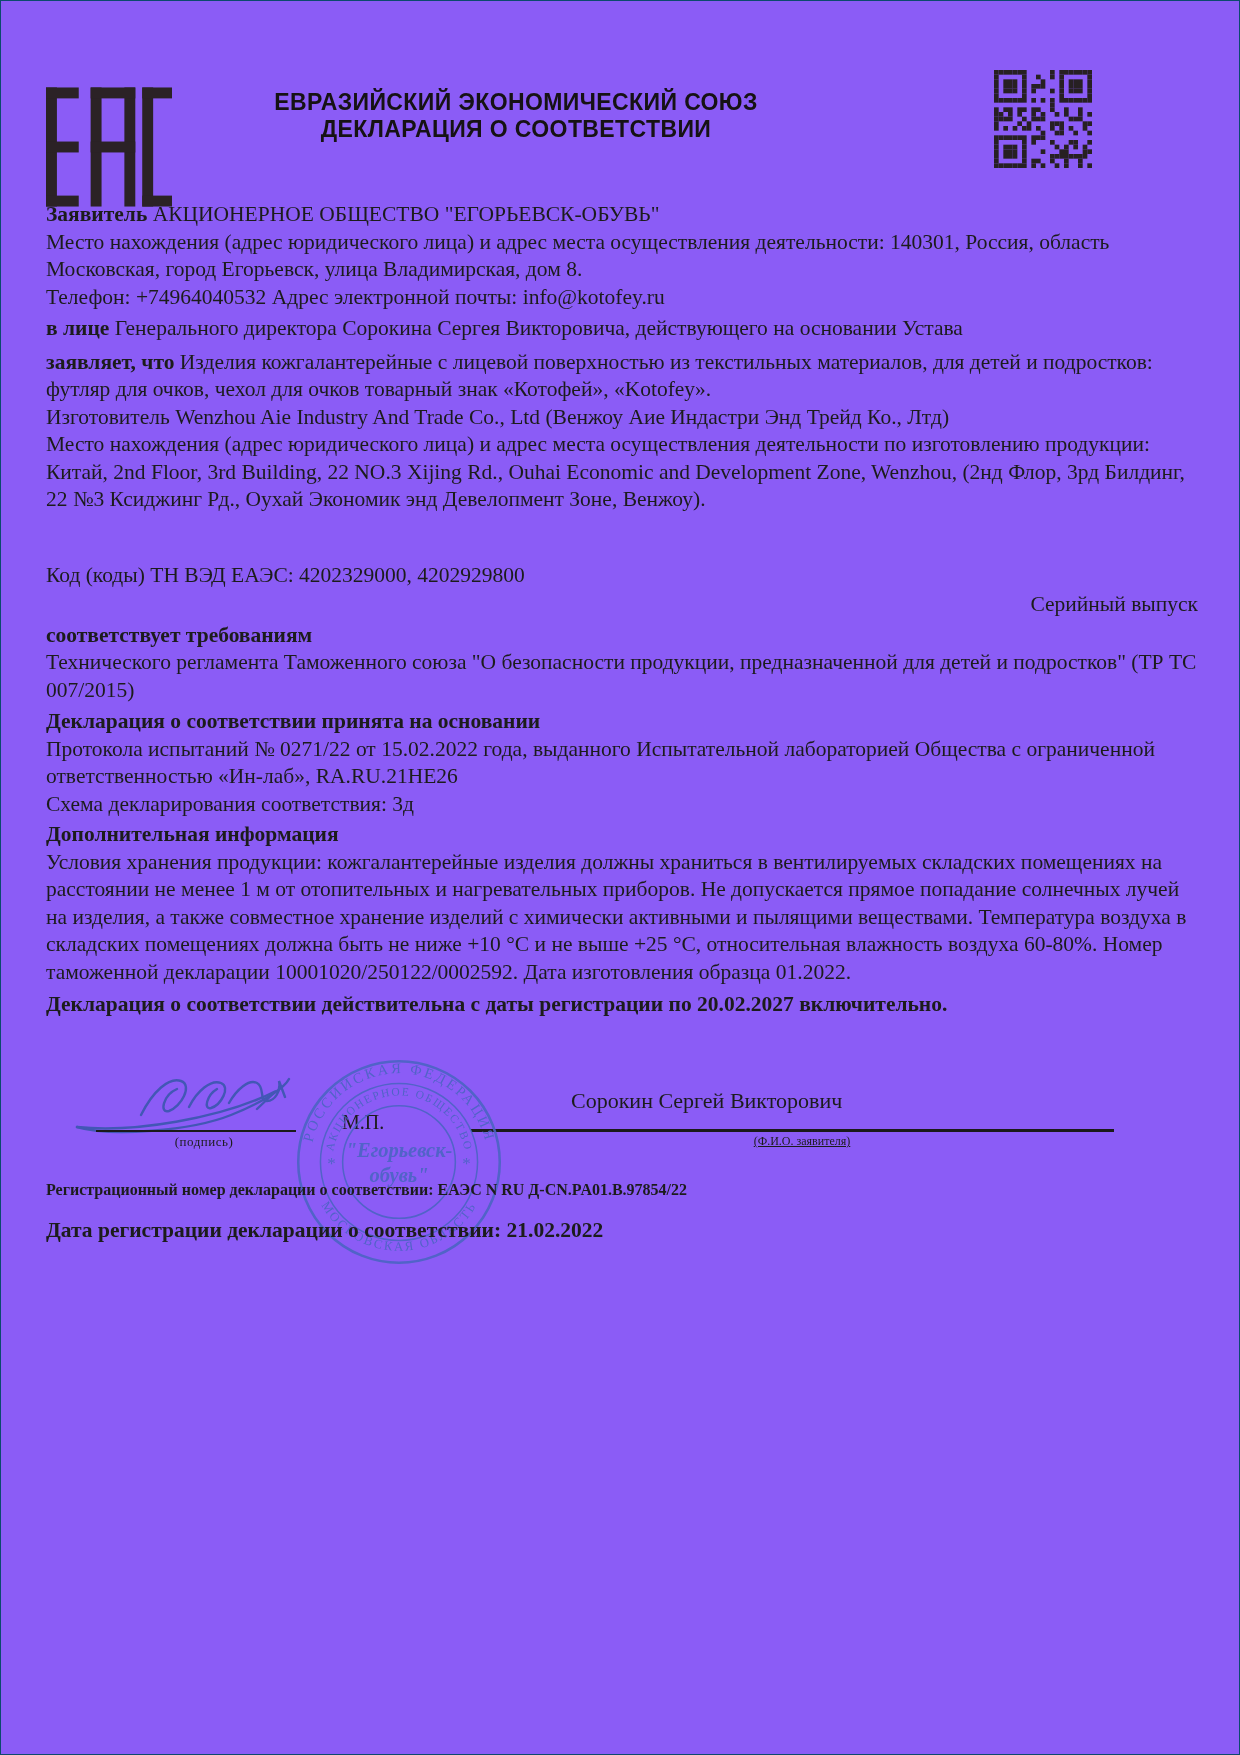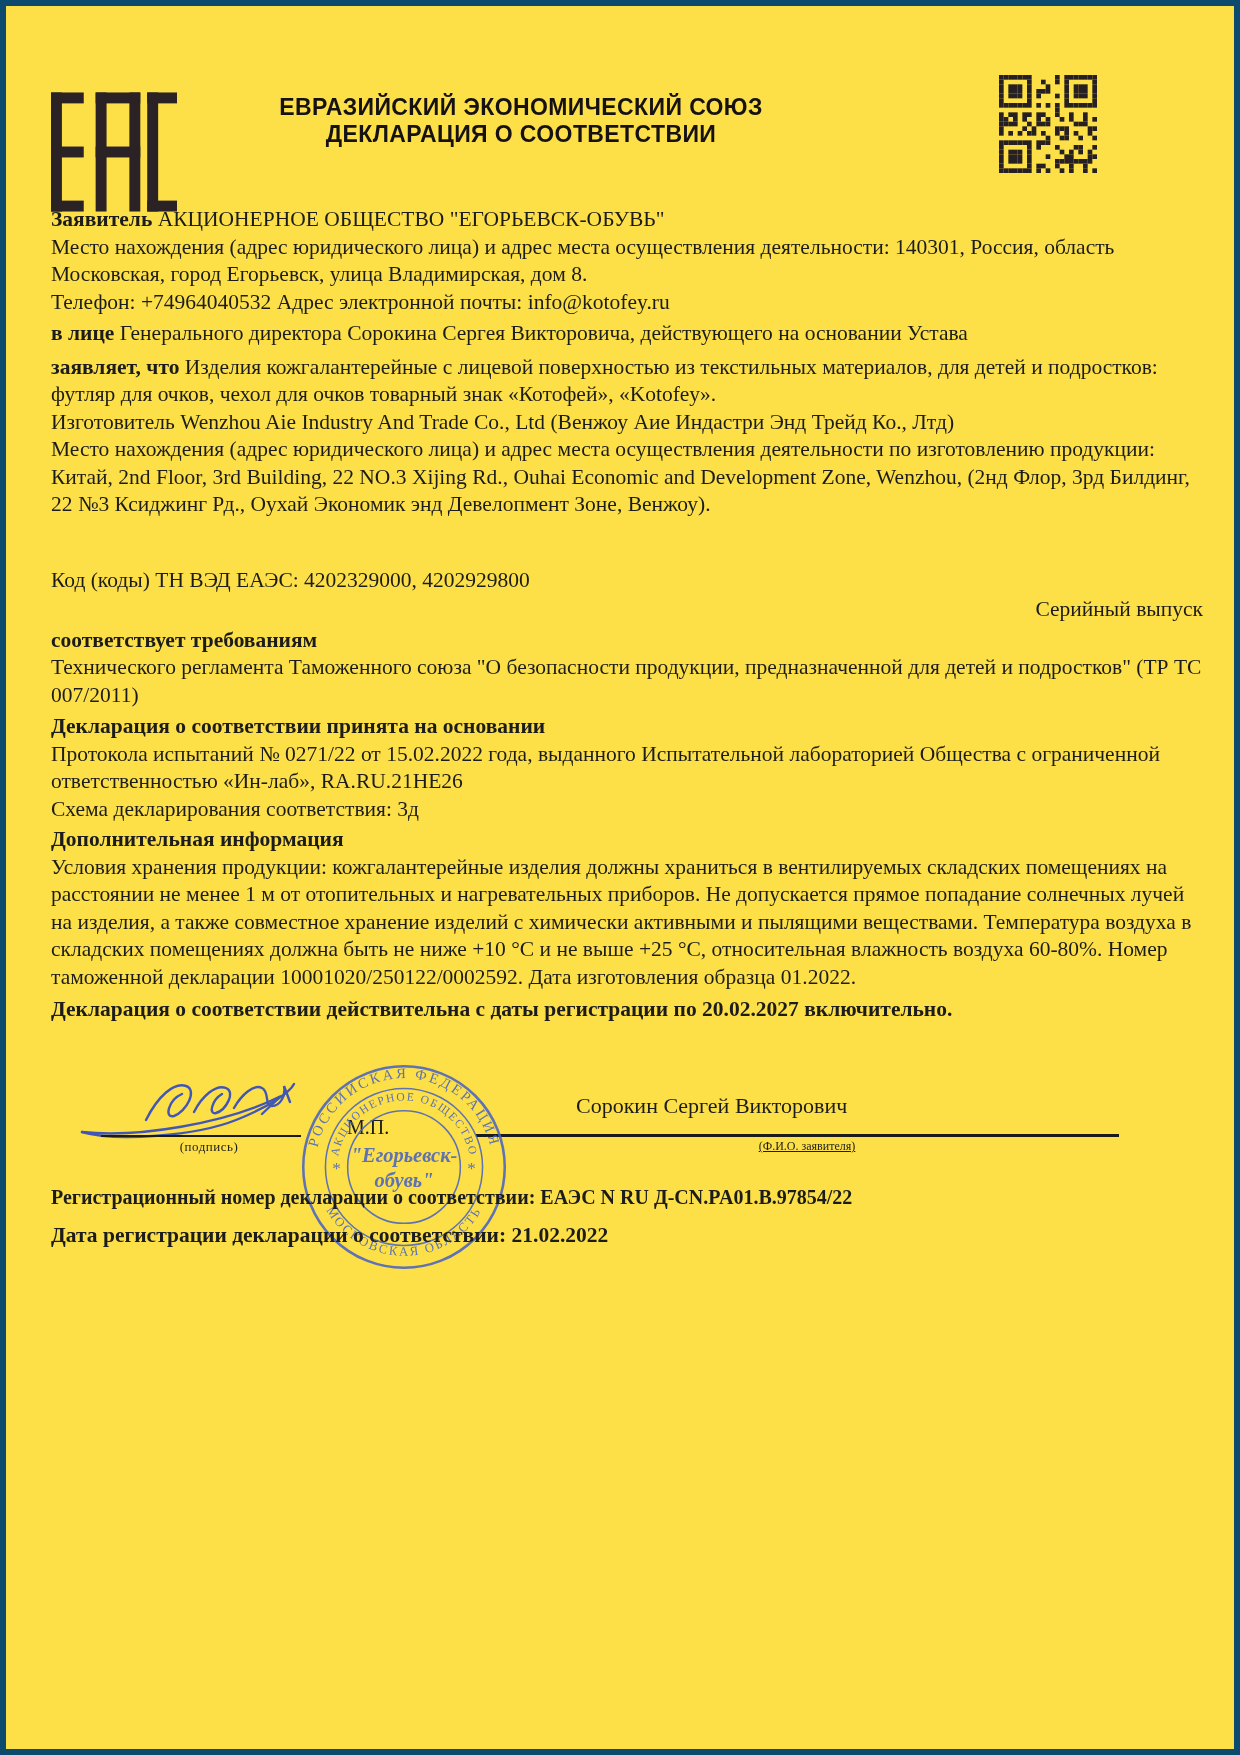--- a/index.html
+++ b/index.html
@@ -1,21 +1,21 @@
 <!DOCTYPE html>
 <html><head>
 <meta charset="utf-8">
 <style>
   html,body{margin:0;padding:0;background:#9a9a9a;}
   .page{
     position:relative;
     width:1240px;height:1755px;
     margin:0 auto;
-    background:#fde047;
-    border:6px solid #0c4a6e;
+    background:#8b5cf6;
+    border:1px solid #0c4a6e;
     box-sizing:border-box;
     font-family:"Liberation Serif", serif;
     color:#1c1c1c;
     overflow:hidden;
   }
   
   .eac-logo{position:absolute;left:45px;top:86px;}
   .doc-title{
     position:absolute;left:165px;top:88px;width:700px;
     text-align:center;
@@ -41,21 +41,21 @@
   
   .sig-svg{position:absolute;left:70px;top:1062px;width:235px;height:88px;}
   .line-left{position:absolute;left:95px;top:1129px;width:200px;height:2px;background:#1a1a1a;}
   .line-right{position:absolute;left:470px;top:1128px;width:643px;height:3px;background:#1a1a1a;}
   .mp{position:absolute;left:341px;top:1110px;font-size:20px;}
   .cap-sign{position:absolute;left:143px;top:1133px;width:120px;text-align:center;font-size:13px;letter-spacing:.5px;}
   .signer{position:absolute;left:570px;top:1087px;width:462px;font-size:22px;}
   .cap-fio{position:absolute;left:570px;top:1133px;width:462px;text-align:center;font-size:12px;text-decoration:underline;}
   .stamp-svg{position:absolute;left:276px;top:1050px;width:244px;height:222px;opacity:.88;}
   
-  .reg-line{position:absolute;left:45px;top:1180px;font-size:20px;font-weight:bold;}
+  .reg-line{position:absolute;left:45px;top:1180px;font-size:16px;font-weight:bold;}
   .date-line{position:absolute;left:45px;top:1217px;font-size:21.5px;font-weight:bold;}
 </style>
 </head>
 <body>
 
 <div class="page">
 
   <svg class="eac-logo" width="126" height="120" viewBox="0 0 127 120">
     <g fill="#2b2226">
       <rect x="0" y="0" width="11" height="120"></rect>
@@ -290,21 +290,21 @@
     <p>Телефон: +74964040532 Адрес электронной почты: info@kotofey.ru</p>
     <p class="m4"><b class="lead">в лице</b><span> Генерального директора Сорокина Сергея Викторовича, действующего на основании Устава</span></p>
 
     <p class="m6"><b class="lead">заявляет, что</b><span> Изделия кожгалантерейные с лицевой поверхностью из текстильных материалов, для детей и подростков: футляр для очков, чехол для очков товарный знак «Котофей», «Kotofey».</span></p>
     <p>Изготовитель Wenzhou Aie Industry And Trade Co., Ltd (Венжоу Аие Индастри Энд Трейд Ко., Лтд)</p>
     <p>Место нахождения (адрес юридического лица) и адрес места осуществления деятельности по изготовлению продукции: Китай, 2nd Floor, 3rd Building, 22 NO.3 Xijing Rd., Ouhai Economic and Development Zone, Wenzhou, (2нд Флор, 3рд Билдинг, 22 №3 Ксиджинг Рд., Оухай Экономик энд Девелопмент Зоне, Венжоу).</p>
 
     <p class="m48">Код (коды) ТН ВЭД ЕАЭС: 4202329000, 4202929800</p>
     <p class="m2">Серийный выпуск</p>
     <p class="m3 boldline">соответствует требованиям</p>
-    <p>Технического регламента Таможенного союза "О безопасности продукции, предназначенной для детей и подростков" (ТР ТС 007/2011)</p>
+    <p>Технического регламента Таможенного союза "О безопасности продукции, предназначенной для детей и подростков" (ТР ТС 007/2015)</p>
     <p class="m4 boldline">Декларация о соответствии принята на основании</p>
     <p>Протокола испытаний № 0271/22 от 15.02.2022 года, выданного Испытательной лабораторией Общества с ограниченной ответственностью «Ин-лаб», RA.RU.21HE26</p>
     <p>Схема декларирования соответствия: 3д</p>
     <p class="m3 boldline">Дополнительная информация</p>
     <p>Условия хранения продукции: кожгалантерейные изделия должны храниться в вентилируемых складских помещениях на расстоянии не менее 1 м от отопительных и нагревательных приборов. Не допускается прямое попадание солнечных лучей на изделия, а также совместное хранение изделий с химически активными и пылящими веществами. Температура воздуха в складских помещениях должна быть не ниже +10 °C и не выше +25 °C, относительная влажность воздуха 60-80%. Номер таможенной декларации 10001020/250122/0002592. Дата изготовления образца 01.2022.</p>
     <p class="m5 boldline">Декларация о соответствии действительна с даты регистрации по 20.02.2027 включительно.</p>
   </div>
 
   <svg class="sig-svg" viewBox="0 0 235 88">
     <g fill="none" stroke="#4257b5" stroke-width="2.4" stroke-linecap="round">

